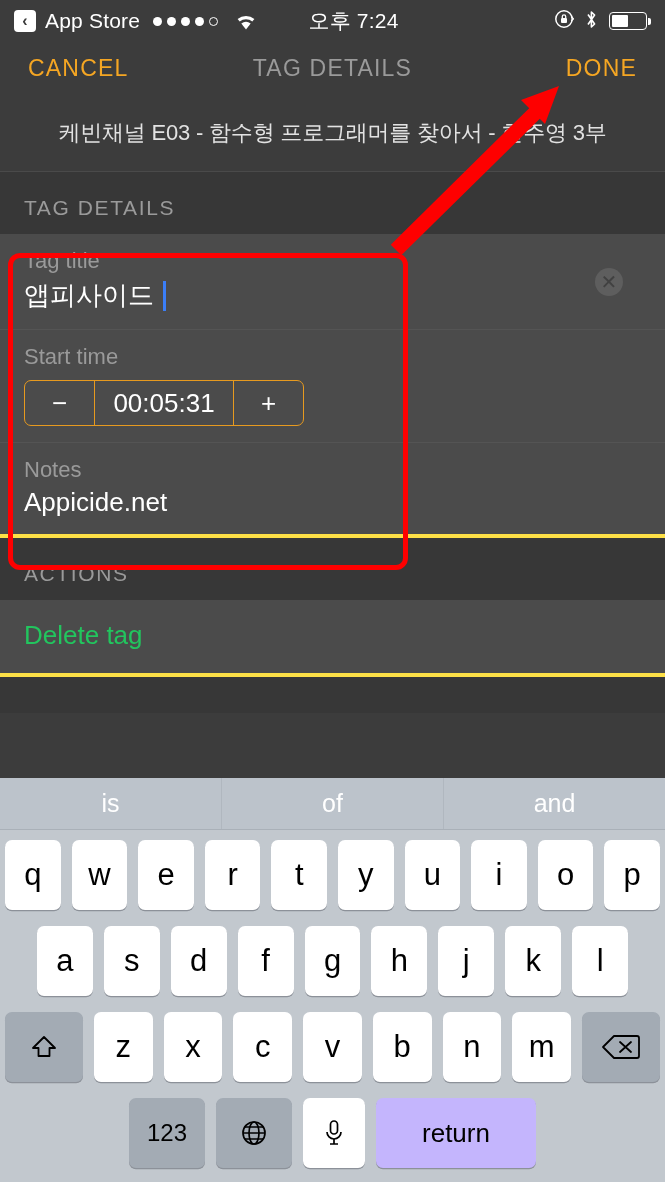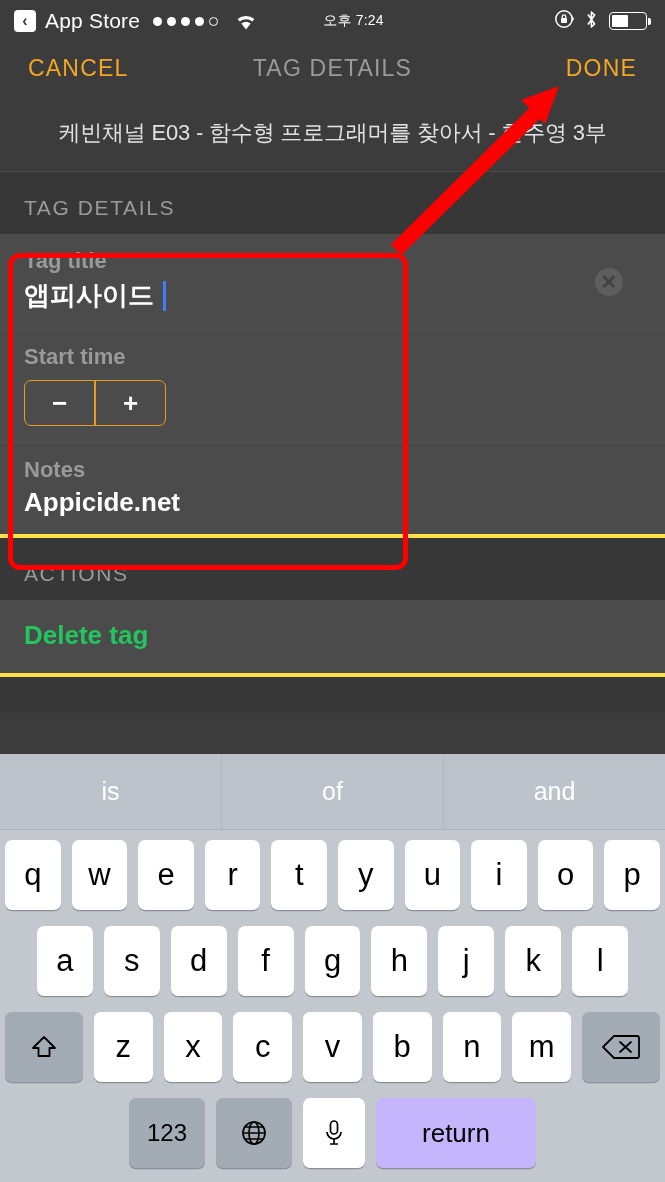--- a/index.html
+++ b/index.html
@@ -22,21 +22,21 @@
     display: flex; align-items: center; justify-content: center;
     color: #3c3c3c; font-size: 16px; line-height: 1; font-weight: bold;
   }
   .sb-carrier { font-size: 21px; letter-spacing: .2px; }
   .dots { display: flex; align-items: center; gap: 5px; margin-left: 4px; }
   .dot { width: 9px; height: 9px; border-radius: 50%; background: #ffffff; }
   .dot.hollow { background: transparent; border: 1.6px solid #ffffff; width: 9px; height: 9px; }
   .wifi { margin-left: 6px; display: flex; align-items: flex-end; }
   .sb-center {
     position: absolute; left: 0; right: 0; text-align: center;
-    font-size: 14px; letter-spacing: .2px; pointer-events: none; padding-left: 42px;
+    font-size: 21px; letter-spacing: .2px; pointer-events: none; padding-left: 42px;
   }
   .sb-right {
     margin-left: auto; display: flex; align-items: center; gap: 11px;
     position: relative; z-index: 2;
   }
   .battery { display: flex; align-items: center; }
   .batt-body {
     width: 38px; height: 18px; border: 1.8px solid #ffffff; border-radius: 4px;
     padding: 2px; display: flex; align-items: center;
   }
@@ -63,21 +63,21 @@
   }
 
   
   .section-header {
     background: #373737; color: #9a9a9a; font-size: 21px; letter-spacing: 1.6px;
     display: flex; align-items: flex-end; padding: 0 0 14px 24px; height: 62px;
   }
   .rows { background: #4b4b4b; }
   .row {
     position: relative; padding: 14px 24px 16px 24px;
-    border-bottom: 1px solid #545454; background: #4b4b4b; font-weight: bold;
+    border-bottom: 1px solid #545454; background: #4b4b4b;
   }
   .row:last-child { border-bottom: 4px solid #fde047; }
   .field-label { color: #9a9a9a; font-size: 22px; margin-bottom: 4px; }
   .field-value { color: #ffffff; font-size: 26px; display: flex; align-items: center; }
   .caret {
     display: inline-block; width: 3px; height: 30px; background: #3b7ef7;
     margin-left: 9px; vertical-align: middle;
   }
   .clear-btn {
     position: absolute; right: 42px; top: 50%; transform: translateY(-50%);
@@ -98,21 +98,21 @@
   .step-value { padding: 0 12px; min-width: 138px; }
 
   .danger { color: #22c55e; font-size: 26px; }
   .action-row { padding: 20px 24px 22px 24px; }
 
   .filler { background: #373737; height: 36px; }
 
   
   .keyboard { background: #c2c8ce; width: 665px; position: absolute; bottom: 0; left: 0; }
   .predictive {
-    height: 76px; display: flex; align-items: stretch;
+    height: 52px; display: flex; align-items: stretch;
     background: #bcc3cb; border-bottom: 1px solid #a9b0b8;
   }
   .pred {
     flex: 1; display: flex; align-items: center; justify-content: center;
     color: #ffffff; font-size: 25px;
   }
   .pred + .pred { border-left: 1px solid #b0b7bf; }
 
   .kb-rows { padding: 10px 5px 8px 5px; }
   .kb-row { display: flex; justify-content: center; gap: 11px; margin-bottom: 16px; }
@@ -207,20 +207,21 @@
         <span>앱피사이드</span>
         <span class="caret"></span>
       </div>
       <div class="clear-btn">✕</div>
     </div>
 
     <div class="row">
       <div class="field-label">Start time</div>
       <div class="stepper">
         <div class="step-minus">−</div>
+        <div class="step-value">00:05:31</div>
         <div class="step-plus">+</div>
       </div>
     </div>
 
     <div class="row">
       <div class="field-label">Notes</div>
       <div class="field-value">Appicide.net</div>
     </div>
   </div>
 

